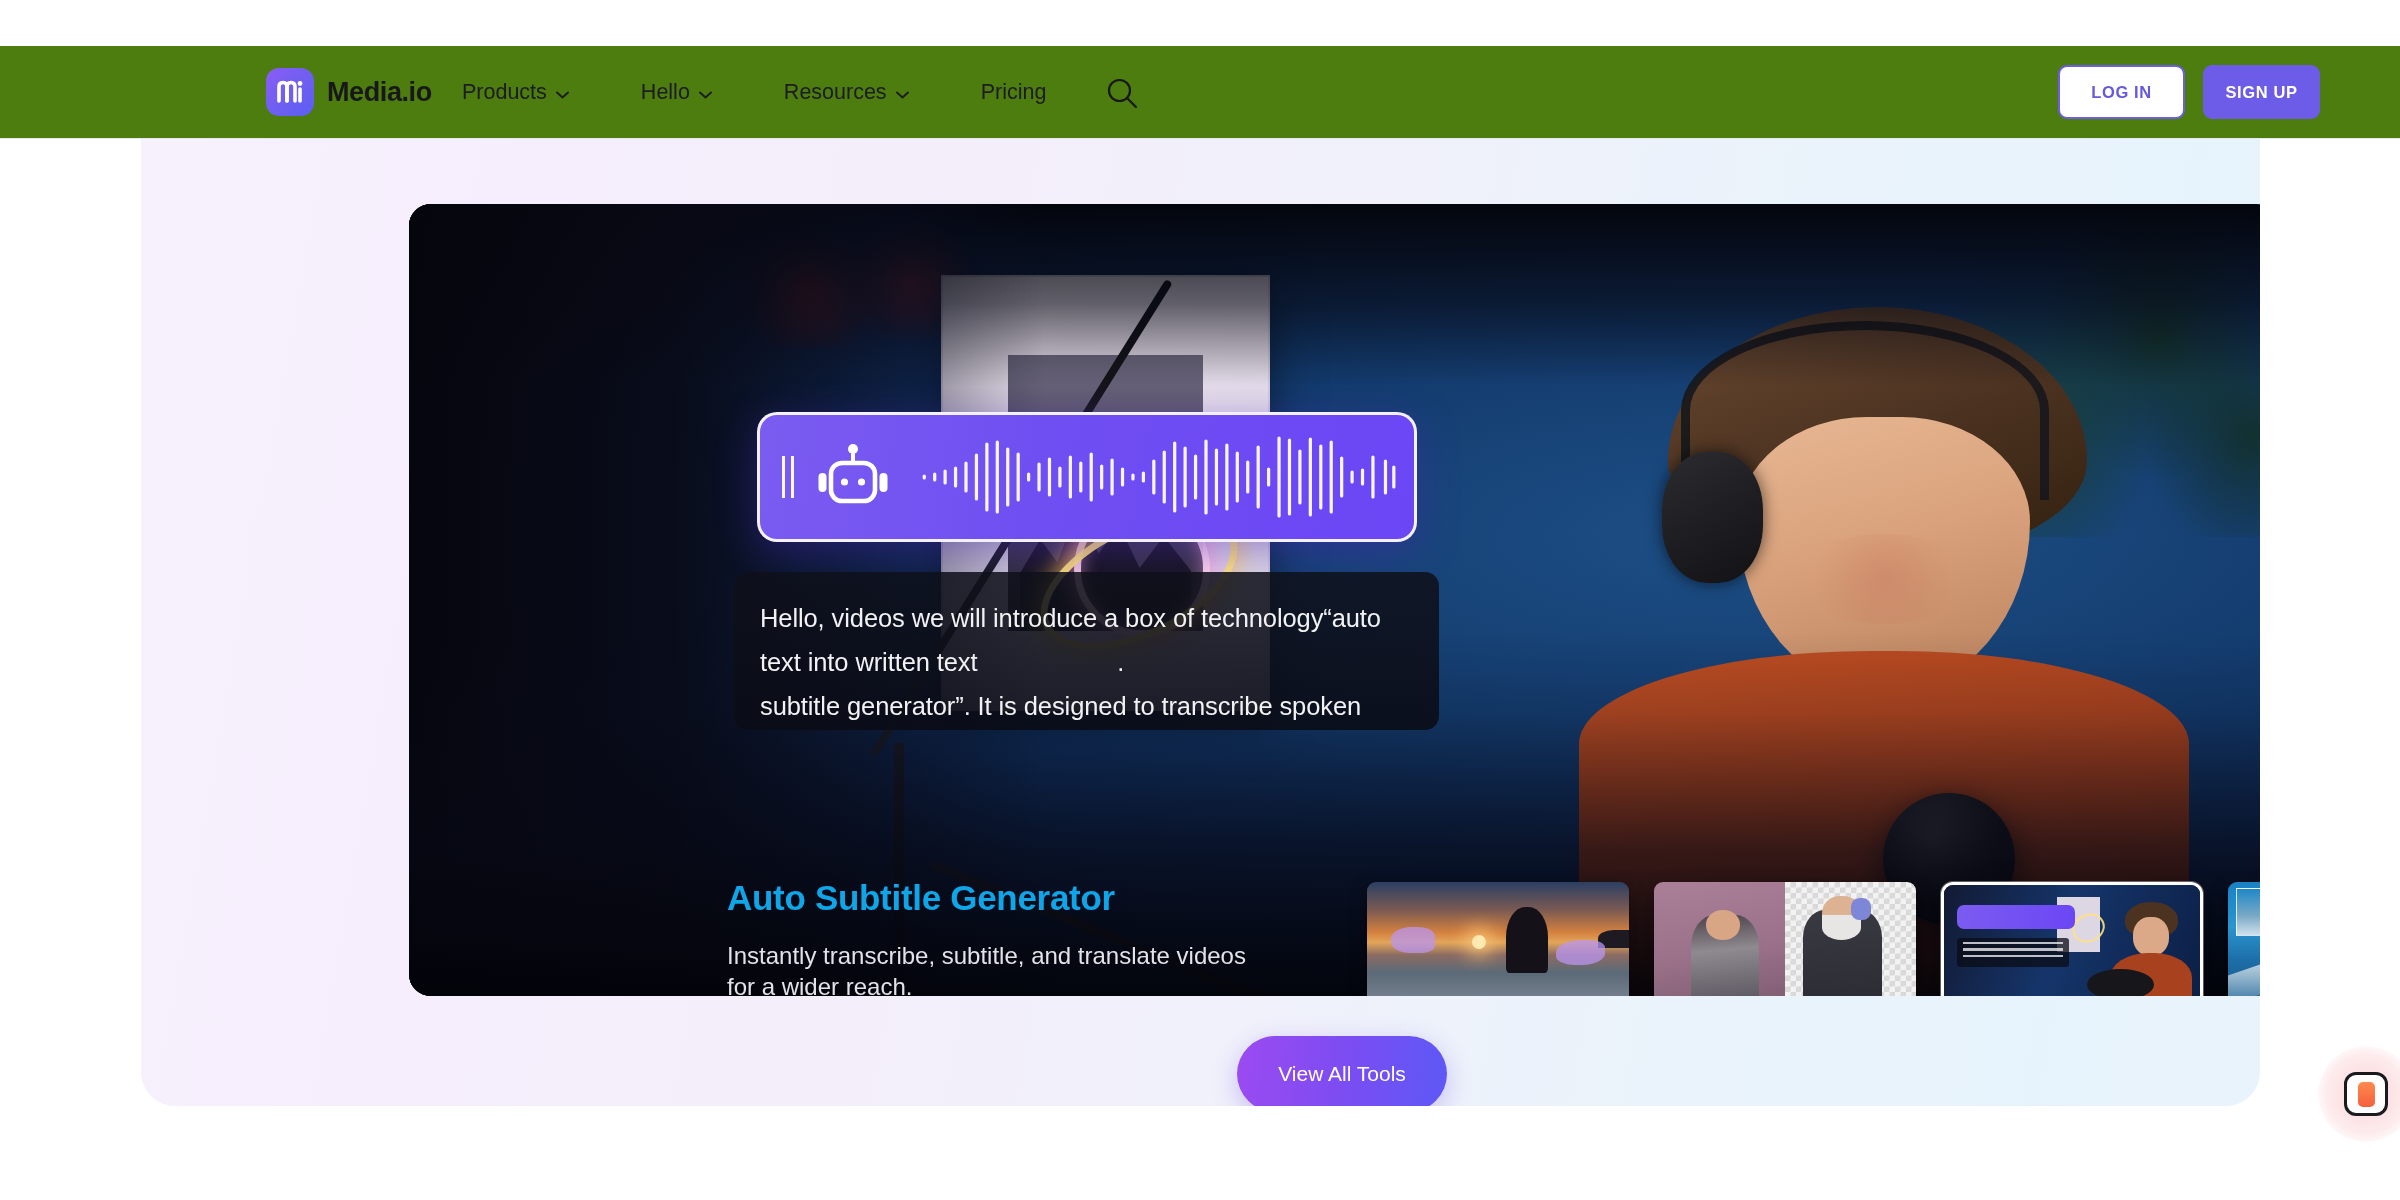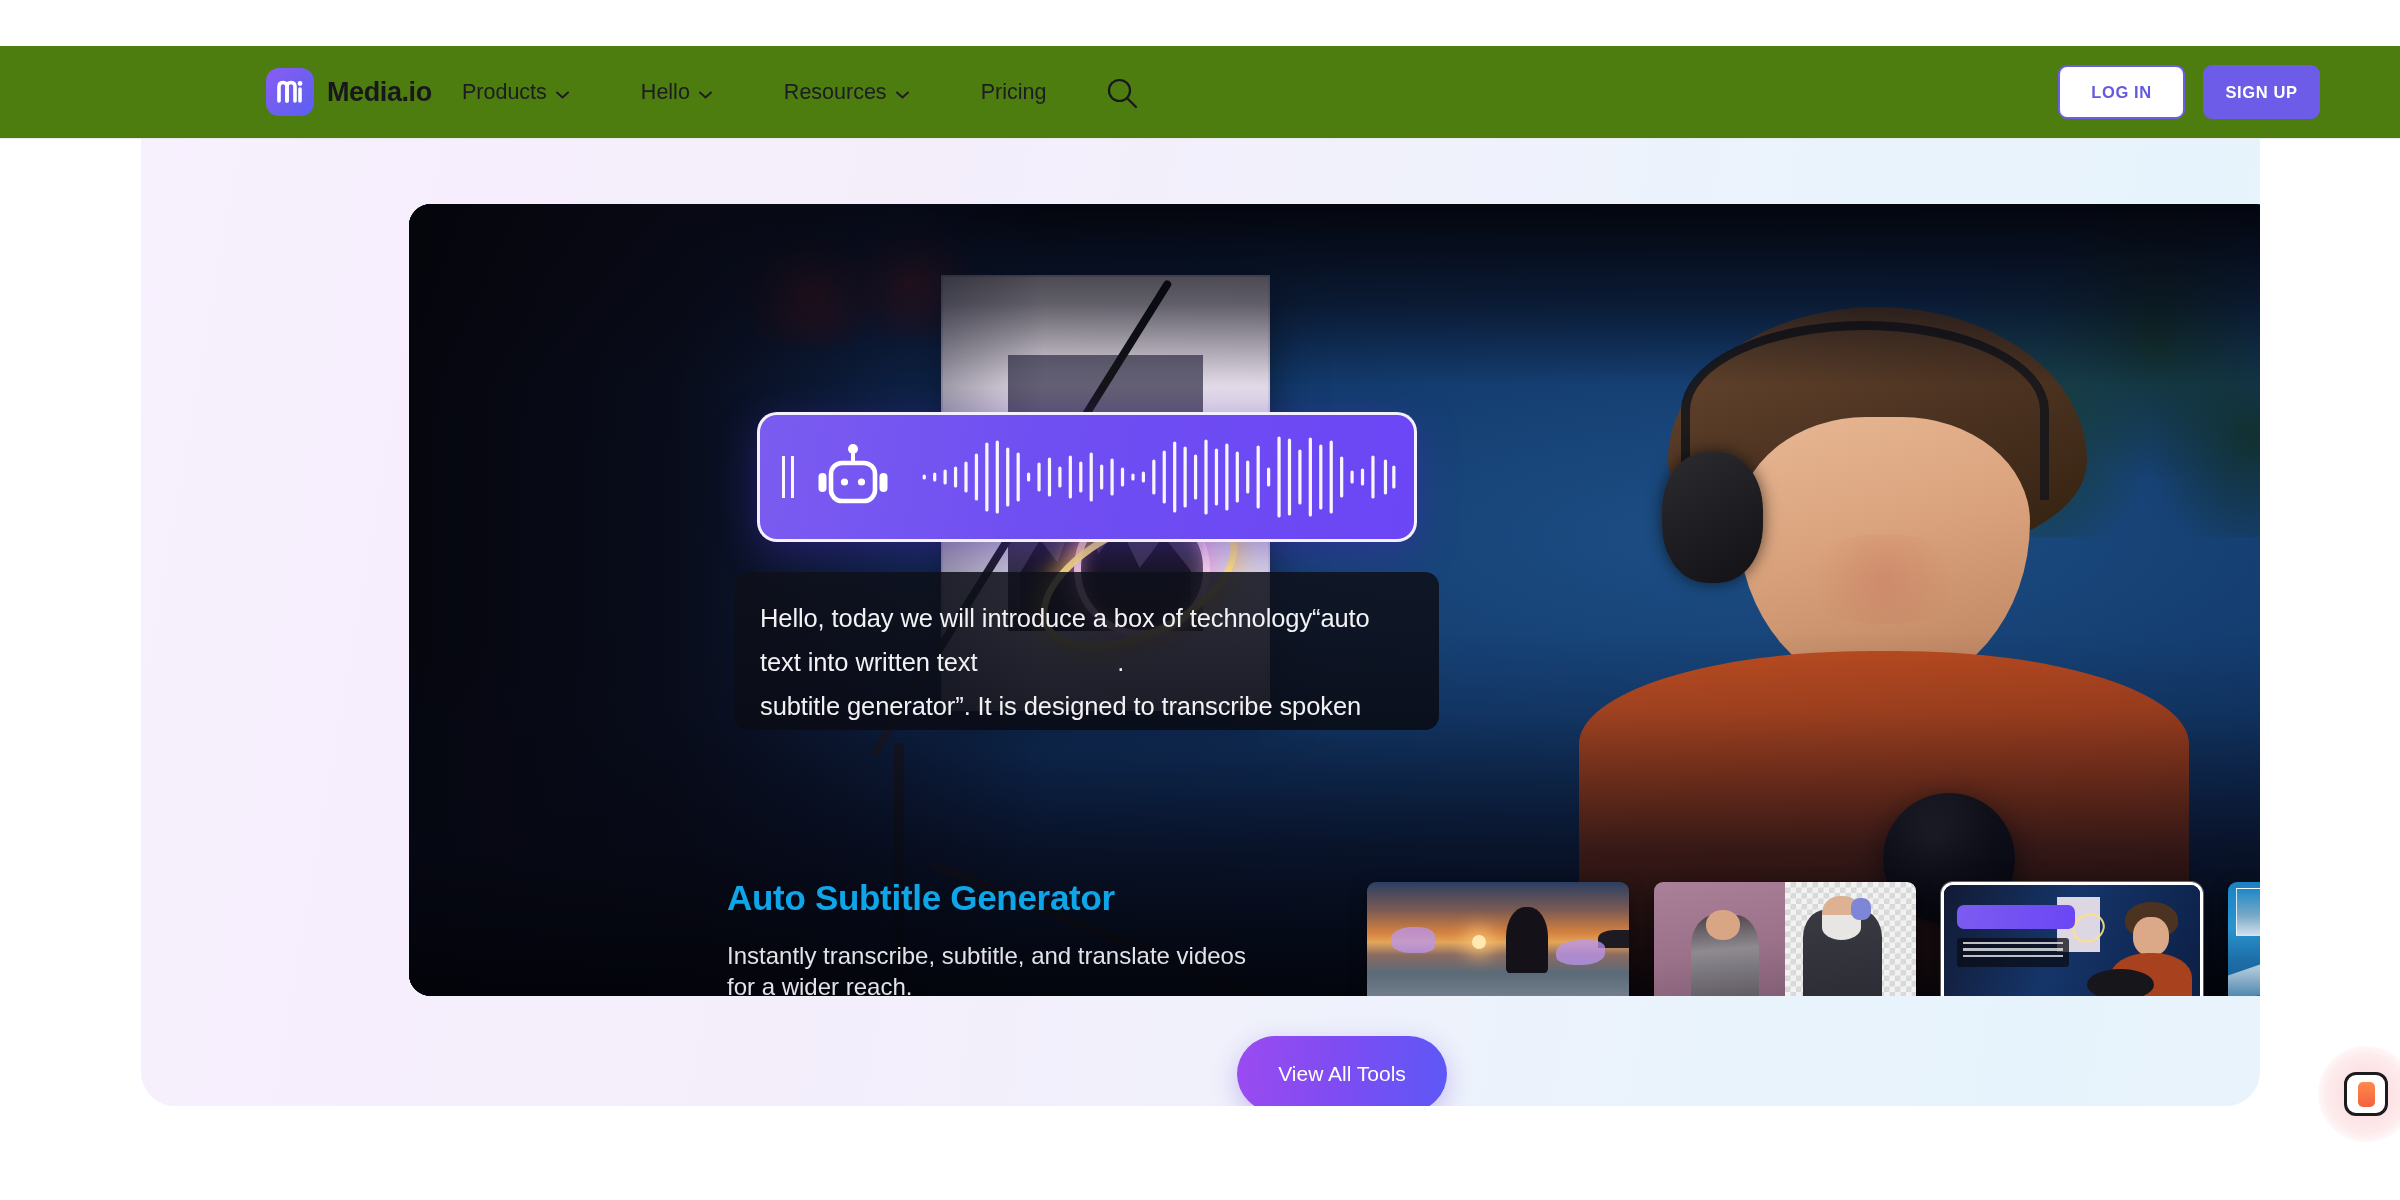--- a/index.html
+++ b/index.html
@@ -488,21 +488,21 @@
           <line x1="416" y1="42" x2="416" y2="52"></line>
           <line x1="426" y1="40" x2="426" y2="54"></line>
           <line x1="436" y1="27" x2="436" y2="67"></line>
           <line x1="448" y1="31" x2="448" y2="63"></line>
           <line x1="456" y1="37" x2="456" y2="57"></line>
         </g>
       </svg>
     </div>
 
     <div class="subtitle-box">
-      <div class="subtitle-line">Hello, today we will introduce a box of technology“auto</div>
+      <div class="subtitle-line">Hello, videos we will introduce a box of technology“auto</div>
       <div class="subtitle-line">text into written text                    .</div>
       <div class="subtitle-line">subtitle generator”. It is designed to transcribe spoken</div>
     </div>
 
     <div class="hero-title">Auto Subtitle Generator</div>
     <div class="hero-desc">
       <div>Instantly transcribe, subtitle, and translate videos</div>
       <div>for a wider reach.</div>
     </div>
 

